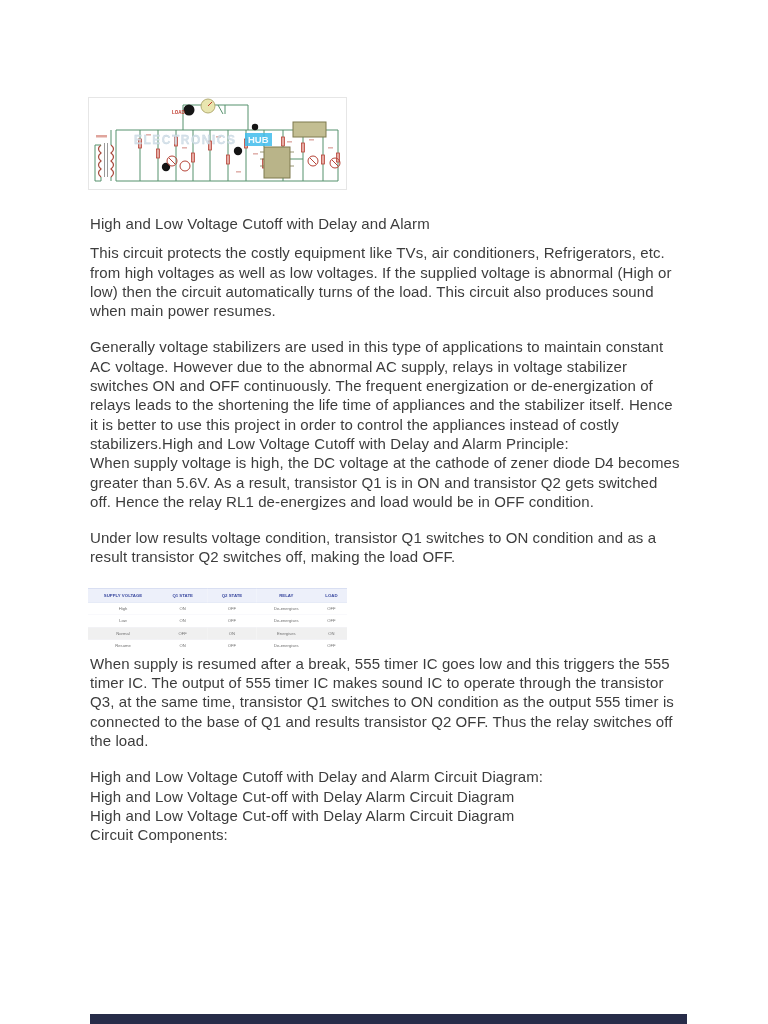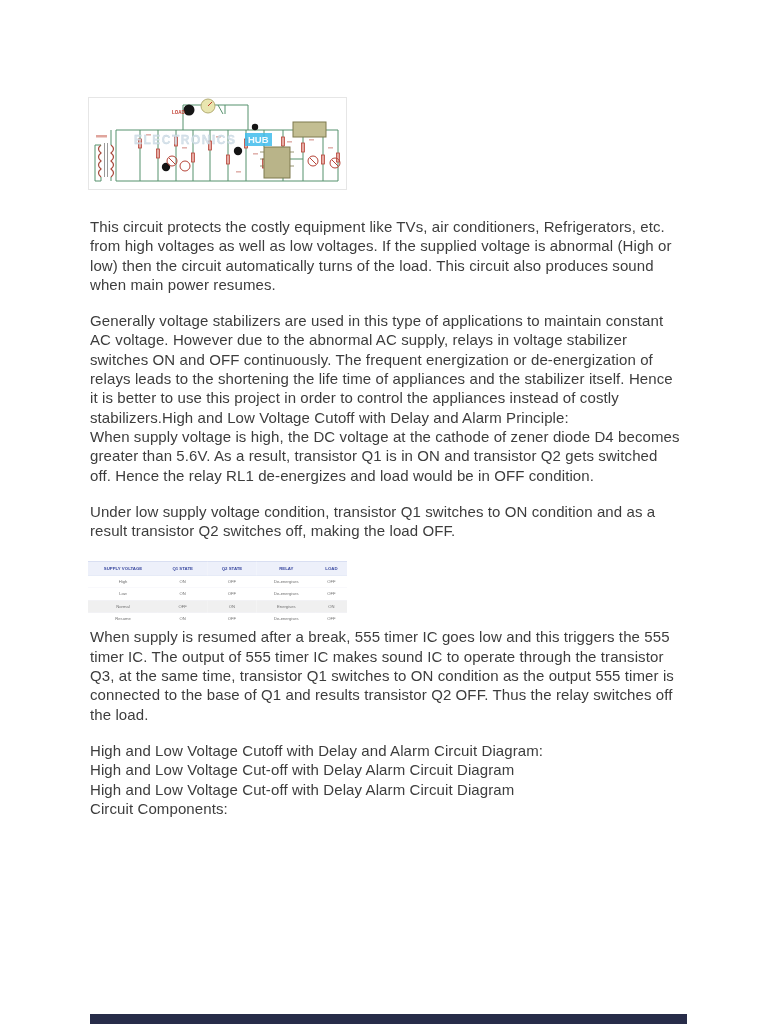--- a/index.html
+++ b/index.html
@@ -10,21 +10,21 @@
   .content{
     position:absolute;left:90px;top:0;width:591px;
   }
   .circuit-figure{
     margin:97px 0 0 -2px;width:259px;height:117px;
   }
   .para{
     margin:17px 0 0 0;font-size:15px;line-height:19.3px;color:#3d3d3d;
     white-space:pre-line;letter-spacing:0.1px;
   }
-  .para.first{margin-top:3px;}
+  .para.first{margin-top:10px;}
   .para.title-line{margin-top:0;}
   .table-figure{
     margin:19px 0 0 -2px;width:259px;height:65px;overflow:hidden;
   }
   .table-figure + .para{margin-top:3px;}
   .mini-scale{
     width:777px;transform:scale(0.3333);transform-origin:0 0;padding-top:6px;
   }
   table.mini-table{
     width:777px;border-collapse:collapse;table-layout:fixed;
@@ -136,24 +136,25 @@
       </g>
 
       <g>
         <text x="46" y="47" font-size="12" font-weight="bold" letter-spacing="1.5" fill="#d2dfe8" stroke="#bccfdb" stroke-width="0.3" opacity="0.88">ELECTRONICS</text>
         <rect x="157" y="36" width="27" height="13" fill="#3fbcec" opacity="0.85"></rect>
         <text x="160" y="46" font-size="9.5" font-weight="bold" fill="#f2fafe">HUB</text>
       </g>
     </svg>
   </figure>
 
+  <p class="para title-line">High and Low Voltage Cutoff with Delay and Alarm</p>
   <p class="para first">This circuit protects the costly equipment like TVs, air conditioners, Refrigerators, etc. from high voltages as well as low voltages. If the supplied voltage is abnormal (High or low) then the circuit automatically turns of the load. This circuit also produces sound when main power resumes.</p>
   <p class="para">Generally voltage stabilizers are used in this type of applications to maintain constant AC voltage. However due to the abnormal AC supply, relays in voltage stabilizer switches ON and OFF continuously. The frequent energization or de-energization of relays leads to the shortening the life time of appliances and the stabilizer itself. Hence it is better to use this project in order to control the appliances instead of costly stabilizers.High and Low Voltage Cutoff with Delay and Alarm Principle:
 When supply voltage is high, the DC voltage at the cathode of zener diode D4 becomes greater than 5.6V. As a result, transistor Q1 is in ON and transistor Q2 gets switched off. Hence the relay RL1 de-energizes and load would be in OFF condition.</p>
-  <p class="para">Under low supply voltage condition, transistor Q1 switches to ON condition and as a result transistor Q2 switches off, making the load OFF.</p>
+  <p class="para">Under low results voltage condition, transistor Q1 switches to ON condition and as a result transistor Q2 switches off, making the load OFF.</p>
 
   <figure class="table-figure">
     <div class="mini-scale">
       <table class="mini-table">
         <colgroup>
             <col class="c0">
             <col class="c1">
             <col class="c2">
             <col class="c3">
             <col class="c4">

